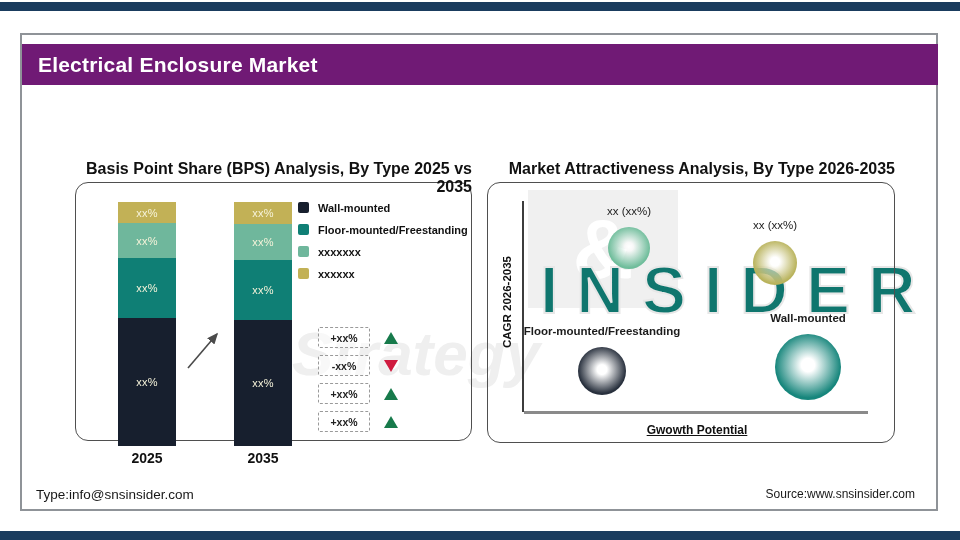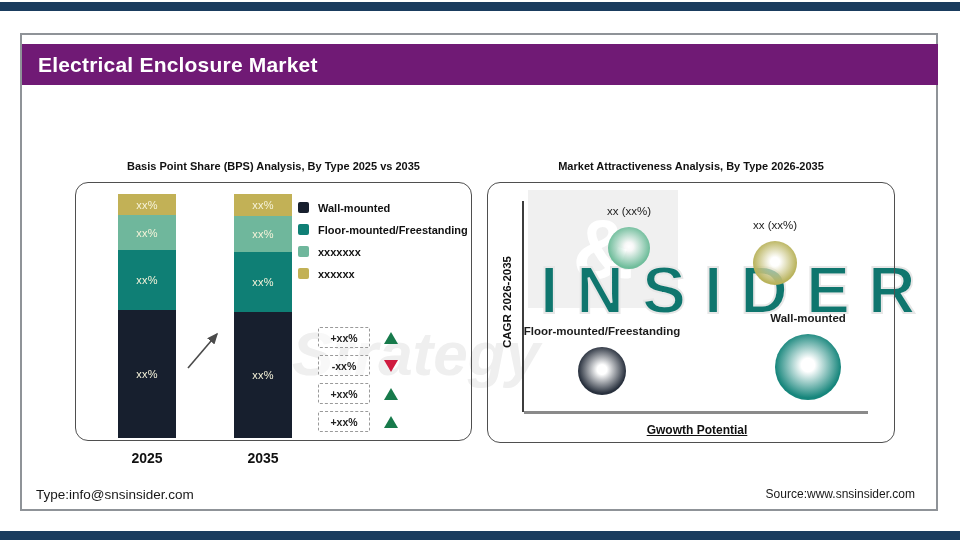--- a/index.html
+++ b/index.html
@@ -25,33 +25,33 @@
               color:#0f766e;-webkit-text-stroke:2px #e7e7e7;}
   .wm-strategy{left:292px;top:318px;font-size:62px;font-style:italic;font-weight:bold;color:#efefef;}
 
   
   .title-band{position:absolute;left:22px;top:44px;width:916px;height:41px;background:#701a75;
               display:flex;align-items:center;z-index:2;}
   .title-band span{color:#ffffff;font-size:21px;font-weight:bold;padding-left:16px;letter-spacing:.2px;}
 
   .subtitle{position:absolute;left:38px;top:116px;font-size:14.5px;font-weight:bold;color:#111;z-index:2;}
 
-  .chart-title{position:absolute;top:160px;font-size:11px;font-weight:bold;color:#111;
-               text-align:center;z-index:2;}
+  .chart-title{position:absolute;top:160px;font-size:16px;font-weight:bold;color:#111;
+               text-align:right;z-index:2;}
   .chart-title.left{left:75px;width:397px;}
   .chart-title.right{left:487px;width:408px;}
 
   
   .panel{position:absolute;border:1.4px solid #4f4f4f;border-radius:13px;background:transparent;
          box-sizing:border-box;z-index:1;}
   .panel.left{left:75px;top:182px;width:397px;height:259px;}
   .panel.right{left:487px;top:182px;width:408px;height:261px;}
 
   
-  .bar{position:absolute;width:58px;top:194px;z-index:3;display:flex;flex-direction:column;border-radius:18px;}
+  .bar{position:absolute;width:58px;top:202px;z-index:3;display:flex;flex-direction:column;border-radius:18px;}
   .seg{width:100%;display:flex;align-items:center;justify-content:center;}
   .seg span{font-size:11px;color:#f6f3da;letter-spacing:.3px;}
   .year-label{position:absolute;top:450px;width:58px;text-align:center;font-size:14px;font-weight:bold;
               color:#111;z-index:3;}
 
   
   .legend{position:absolute;left:298px;top:202px;z-index:3;}
   .legend-item{display:flex;align-items:center;height:11px;margin-bottom:11px;}
   .legend-swatch{width:11px;height:11px;border-radius:2px;margin-right:9px;flex:0 0 auto;}
   .legend-label{font-size:11px;font-weight:bold;color:#111;white-space:nowrap;}

